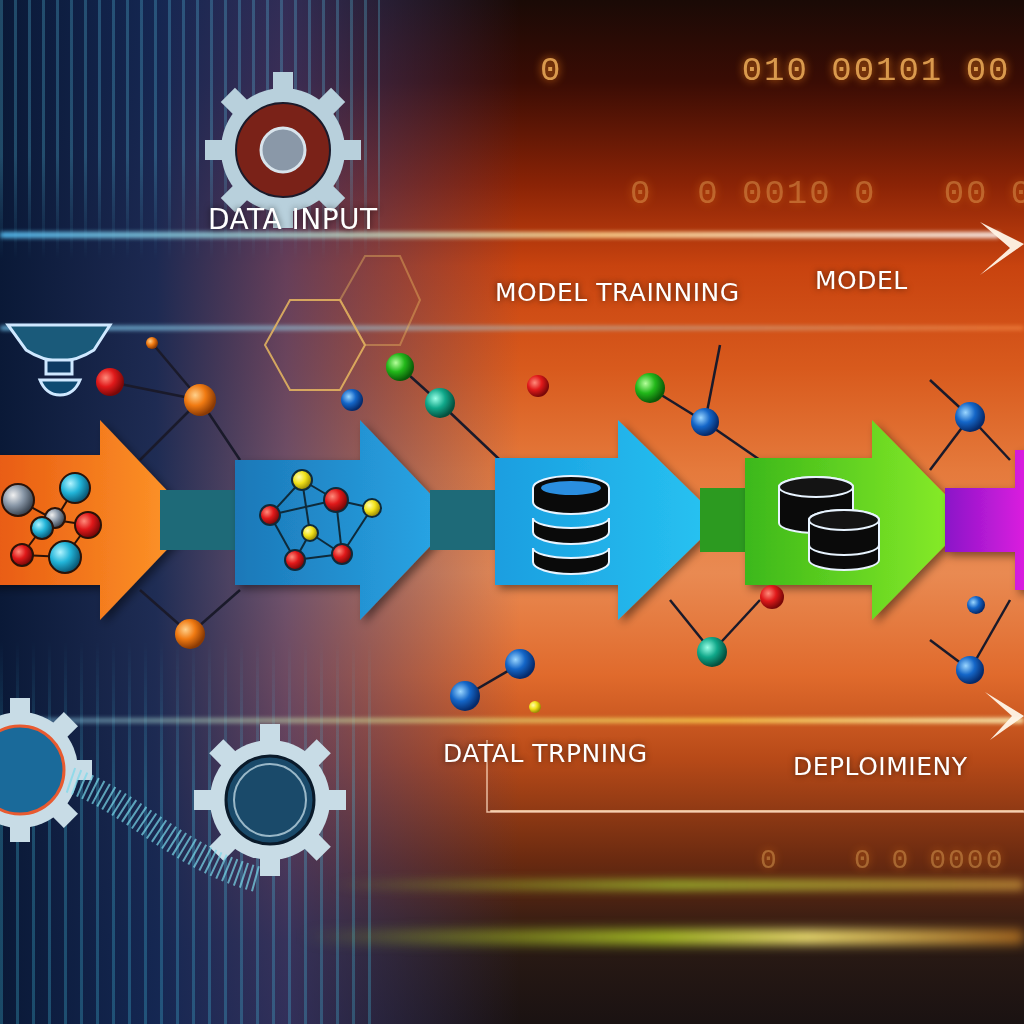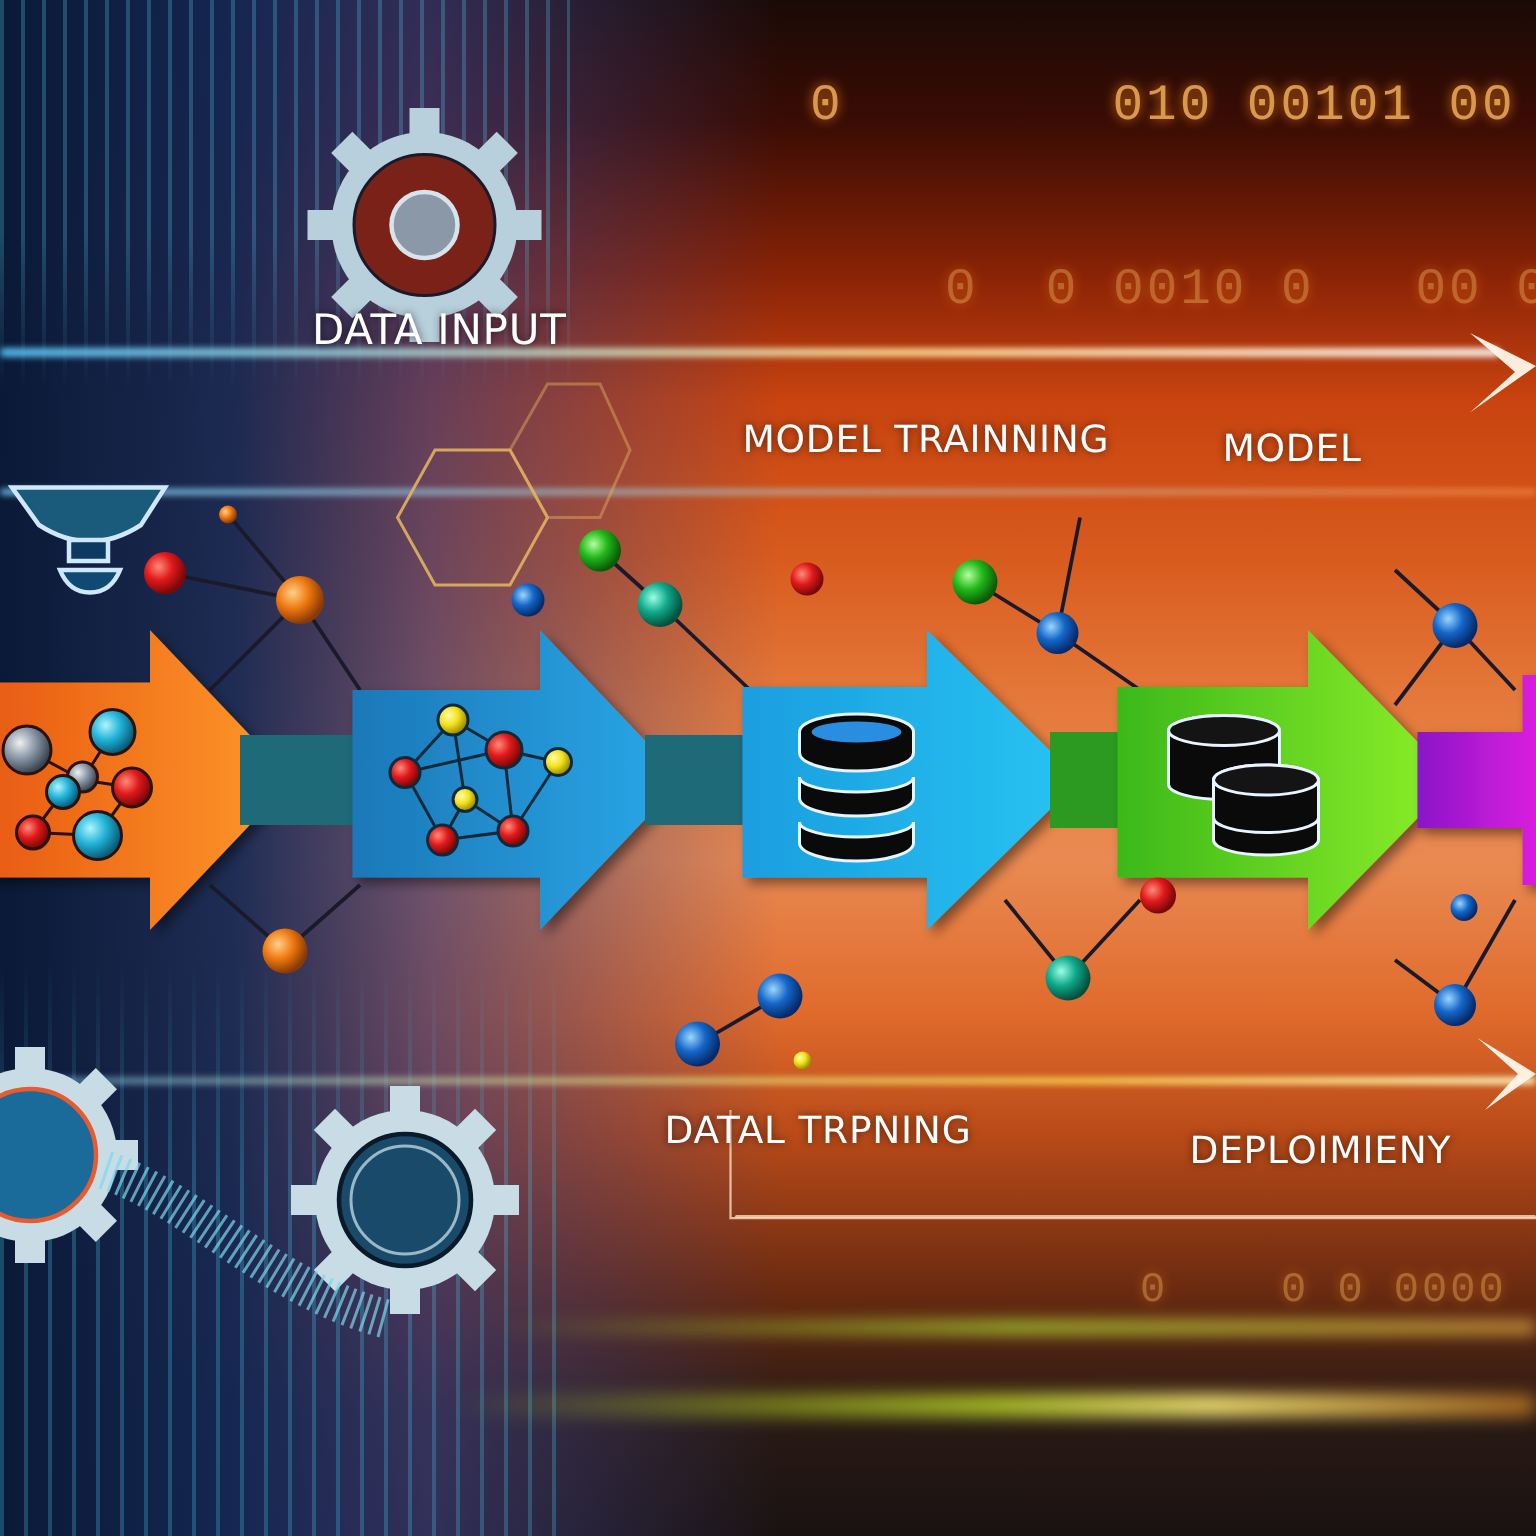--- a/index.html
+++ b/index.html
@@ -295,17 +295,17 @@
     <g fill="#fff6e8" opacity="0.95">
       <polygon points="980,222 1024,244 980,275 1010,248"></polygon>
       <polygon points="985,692 1024,716 990,740 1012,716"></polygon>
     </g>
 
     <polyline points="487,740 487,812 1024,812" stroke="#ffdcc0" stroke-width="1.5" fill="none" opacity="0.8"></polyline>
   </svg>
 
   <div class="label" style="left:208px; top:203px;text-align:right;">DATA INPUT</div>
   <div class="label sm" style="left:460px; top:278px;margin-left:35px;">MODEL TRAINNING</div>
-  <div class="label sm" style="left:815px; top:284px;">MODEL</div>
+  <div class="label sm" style="left:815px; top:266px;">MODEL</div>
   <div class="label sm" style="left:793px; top:752px;">DEPLOIMIENY</div>
   <div class="label sm" style="left:443px; top:739px;">DATAL TRPNING</div>
 
 </div>
 
 </body></html>

